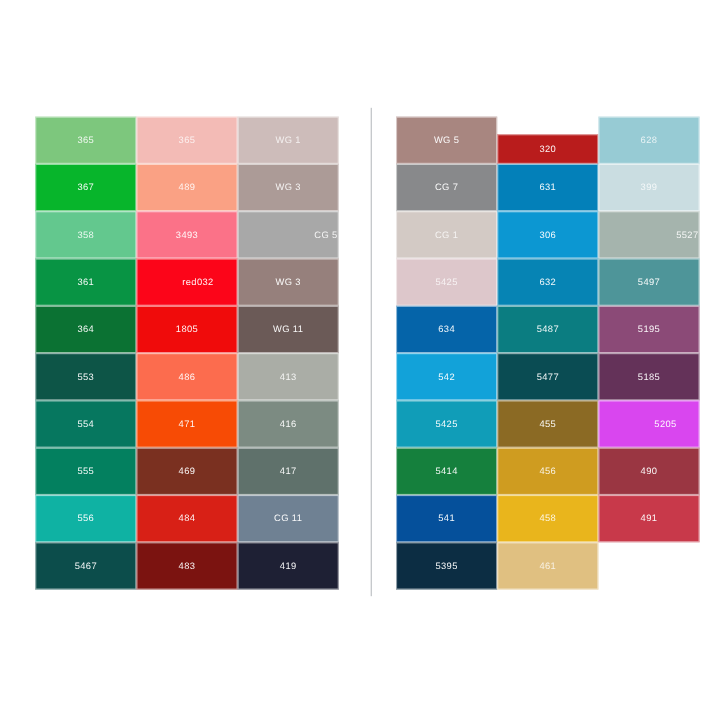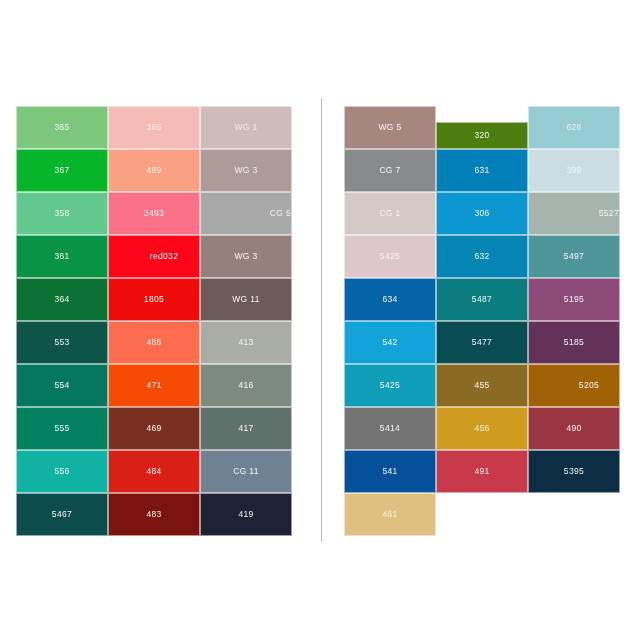--- a/index.html
+++ b/index.html
@@ -11,21 +11,21 @@
   body {
     width: 640px;
     height: 640px;
     font-family: "Liberation Sans", sans-serif;
     overflow: hidden;
     position: relative;
   }
 
   #board {
     position: absolute;
-    left: 0;
+    left: 16px;
     top: 0;
     width: 568px;
     height: 640px;
     display: flex;
     align-items: flex-start;
   }
 
   .panel {
     position: absolute;
     top: 106px;
@@ -170,21 +170,21 @@
       </div>
   </div>
 
   <div id="divider"></div>
 
   <div class="panel" id="panel-right">
     <div class="grid">
         <div class="swatch" title="WG 5" style="background: rgb(168, 134, 128);">
           <span class="swatch-label" style="color: rgba(255, 255, 255, 0.96);">WG 5</span>
         </div>
-        <div class="swatch" title="320" style="background: #4d7c0f; margin-top: 16px;">
+        <div class="swatch" title="320" style="background: #b91c1c; margin-top: 16px;">
           <span class="swatch-label" style="color: rgba(255, 255, 255, 0.96);">320</span>
         </div>
         <div class="swatch" title="628" style="background: rgb(151, 203, 212);">
           <span class="swatch-label" style="color: rgba(255, 255, 255, 0.78);">628</span>
         </div>
         <div class="swatch" title="CG 7" style="background: rgb(136, 137, 139);">
           <span class="swatch-label" style="color: rgba(255, 255, 255, 0.96);">CG 7</span>
         </div>
         <div class="swatch" title="631" style="background: rgb(3, 128, 185);">
           <span class="swatch-label" style="color: rgba(255, 255, 255, 0.96);">631</span>
@@ -227,35 +227,38 @@
         </div>
         <div class="swatch" title="5185" style="background: rgb(100, 50, 89);">
           <span class="swatch-label" style="color: rgba(255, 255, 255, 0.96);">5185</span>
         </div>
         <div class="swatch" title="5425" style="background: rgb(16, 157, 184);">
           <span class="swatch-label" style="color: rgba(255, 255, 255, 0.96);">5425</span>
         </div>
         <div class="swatch" title="455" style="background: rgb(139, 106, 36);">
           <span class="swatch-label" style="color: rgba(255, 255, 255, 0.96);">455</span>
         </div>
-        <div class="swatch" title="5205" style="background: #a16207; padding-left: 30px;">
+        <div class="swatch" title="5205" style="background: #d946ef; padding-left: 30px;">
           <span class="swatch-label" style="color: rgba(255, 255, 255, 0.96);">5205</span>
         </div>
-        <div class="swatch" title="5414" style="background: #737373;">
+        <div class="swatch" title="5414" style="background: #15803d;">
           <span class="swatch-label" style="color: rgba(255, 255, 255, 0.96);">5414</span>
         </div>
         <div class="swatch" title="456" style="background: rgb(207, 156, 32);">
           <span class="swatch-label" style="color: rgba(255, 255, 255, 0.88);">456</span>
         </div>
         <div class="swatch" title="490" style="background: rgb(154, 54, 66);">
           <span class="swatch-label" style="color: rgba(255, 255, 255, 0.96);">490</span>
         </div>
         <div class="swatch" title="541" style="background: rgb(5, 80, 155);">
           <span class="swatch-label" style="color: rgba(255, 255, 255, 0.96);">541</span>
         </div>
+        <div class="swatch" title="458" style="background: rgb(233, 181, 28);">
+          <span class="swatch-label" style="color: rgba(255, 255, 255, 0.88);">458</span>
+        </div>
         <div class="swatch" title="491" style="background: rgb(200, 57, 74);">
           <span class="swatch-label" style="color: rgba(255, 255, 255, 0.96);">491</span>
         </div>
         <div class="swatch" title="5395" style="background: rgb(12, 45, 67);">
           <span class="swatch-label" style="color: rgba(255, 255, 255, 0.96);">5395</span>
         </div>
         <div class="swatch" title="461" style="background: rgb(224, 192, 129);">
           <span class="swatch-label" style="color: rgba(255, 255, 255, 0.78);">461</span>
         </div>
       </div>

